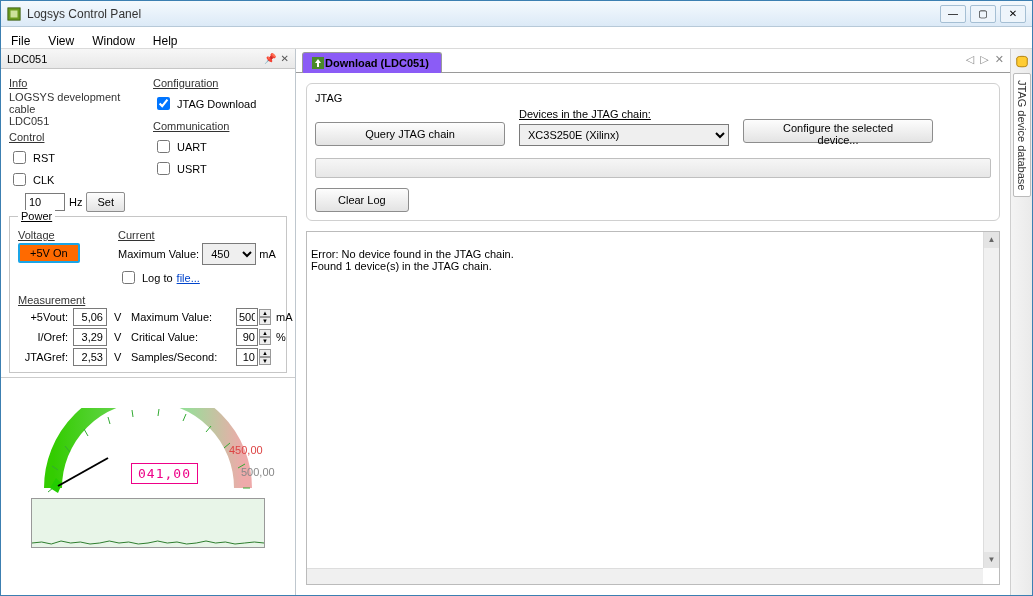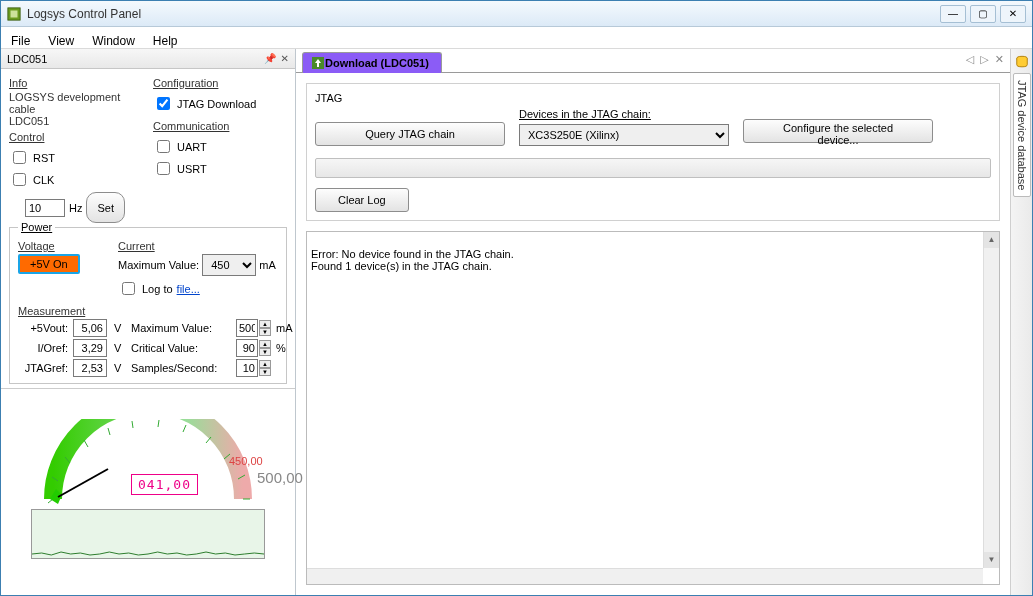--- a/index.html
+++ b/index.html
@@ -18,46 +18,46 @@
   .panel-header .spacer { flex: 1; }
   .pin, .close-x { font-size: 10px; color: #555; margin-left: 4px; cursor: pointer; }
   .left-content { padding: 4px 8px 4px 8px; }
   .row2 { display: flex; gap: 10px; }
   .col-half { flex: 1; }
   .group-label { text-decoration: underline; color: #333; margin-top: 4px; margin-bottom: 2px; display: inline-block; }
   .plain-label { color: #333; }
   .chk { display: flex; align-items: center; gap: 4px; margin: 3px 0; }
   .chk input { width: 13px; height: 13px; }
   .txt { width: 40px; height: 18px; border: 1px solid #7a7a7a; padding: 1px 3px; }
-  .small-btn { height: 31px; padding: 1px 10px; background: linear-gradient(#fdfdfd,#e3e3e3); border: 1px solid #8d8d8d; border-radius: 10px; cursor: pointer; }
+  .small-btn { height: 20px; padding: 1px 10px; background: linear-gradient(#fdfdfd,#e3e3e3); border: 1px solid #8d8d8d; border-radius: 2px; cursor: pointer; }
   .fieldset { border: 1px solid #c6c6c6; padding: 6px 8px; margin-top: 4px; }
   .fieldset .legend { position: relative; top: -13px; background: #fff; padding: 0 3px; text-decoration: underline; display: inline-block; }
   .fieldset .legend + * { margin-top: -10px; }
   .v-btn { background: #ff6a00; color: #000; border: 2px solid #1aa5e7; border-radius: 2px; padding: 2px 10px; font-size: 11px; cursor: pointer; }
   .num-spin { display: inline-flex; align-items: center; }
   .num-spin input { width: 22px; height: 18px; text-align: right; border: 1px solid #7a7a7a; padding: 1px 2px; }
   .num-spin .spins { display: flex; flex-direction: column; margin-left: 1px; }
   .num-spin .spins span { width: 12px; height: 8px; border: 1px solid #999; background: #eee; font-size: 6px; line-height: 6px; text-align: center; cursor: pointer; }
   .link { color: #0044cc; text-decoration: underline; cursor: pointer; }
   .meas-grid { display: grid; grid-template-columns: 50px 36px 12px 100px auto 20px; gap: 2px 5px; align-items: center; }
   .meas-grid .r { text-align: right; }
   .gauge-box { flex: 1; border-top: 1px solid #ccc; border-right: none; padding: 10px; position: relative; }
   .gauge-svg { display: block; margin: 20px auto 0; }
   .gauge-value { border: 1px solid #e08; color: #e08; padding: 2px 6px; font-family: monospace; font-size: 13px; position: absolute; left: 130px; top: 85px; letter-spacing: 1px; }
   .gauge-max { color: #d44; position: absolute; left: 228px; top: 66px; font-size: 11px; }
-  .gauge-full { color: #888; position: absolute; left: 240px; top: 80px; font-size: 15px; margin-left: 16px; }
+  .gauge-full { color: #888; position: absolute; left: 240px; top: 88px; font-size: 11px; }
   .strip { height: 50px; background: #e8f5e8; border: 1px solid #999; margin: 0 20px; position: relative; }
   .strip svg { position: absolute; bottom: 0; left: 0; }
   .right-panel { flex: 1; display: flex; }
   .right-main { flex: 1; display: flex; flex-direction: column; }
   .tab-strip { height: 24px; border-bottom: 1px solid #9a9a9a; display: flex; align-items: end; padding-left: 6px; position: relative; background: #fff; }
   .tab { background: #8b5cf6; border: 1px solid #9a9a9a; border-bottom: none; padding: 3px 12px 3px 8px; border-radius: 3px 3px 0 0; display: flex; align-items: center; font-weight: bold; font-size: 11px; position: relative; top: 1px; }
   .tab-controls { position: absolute; right: 6px; top: 4px; color: #888; font-size: 10px; display: flex; gap: 6px; }
   .dl-area { padding: 10px; }
-  .jtag-group { border: 1px solid #d0d0d0; padding: 8px; border-radius: 0; }
+  .jtag-group { border: 1px solid #d0d0d0; padding: 8px; border-radius: 6px; }
   .jtag-row { display: flex; gap: 14px; align-items: end; margin-top: 4px; }
   .jtag-label-top { text-decoration: underline; display: block; margin-bottom: 4px; }
   .big-btn { height: 24px; padding: 2px 22px; background: linear-gradient(#fdfdfd,#e3e3e3); border: 1px solid #8d8d8d; border-radius: 3px; cursor: pointer; font-size: 11px; }
   .combo { height: 22px; border: 1px solid #7a7a7a; padding: 2px 4px; width: 210px; font-size: 11px; }
   .progress { height: 20px; background: linear-gradient(#f6f6f6,#e7e7e7); border: 1px solid #bfbfbf; border-radius: 2px; margin-top: 12px; }
   .clear-btn { margin-top: 10px; }
   .log-area { flex: 1; border: 1px solid #bbb; margin: 0 10px 10px 10px; padding: 4px; background: #fff; overflow: auto; font-size: 11px; white-space: pre-line; position: relative; }
   .vscroll { position: absolute; right: 0; top: 0; bottom: 16px; width: 16px; background: #f0f0f0; border-left: 1px solid #ddd; }
   .vscroll .up, .vscroll .down { height: 16px; background: #e4e4e4; text-align: center; font-size: 8px; line-height: 16px; color: #666; }
   .vscroll .down { position: absolute; bottom: 0; left: 0; right: 0; }

